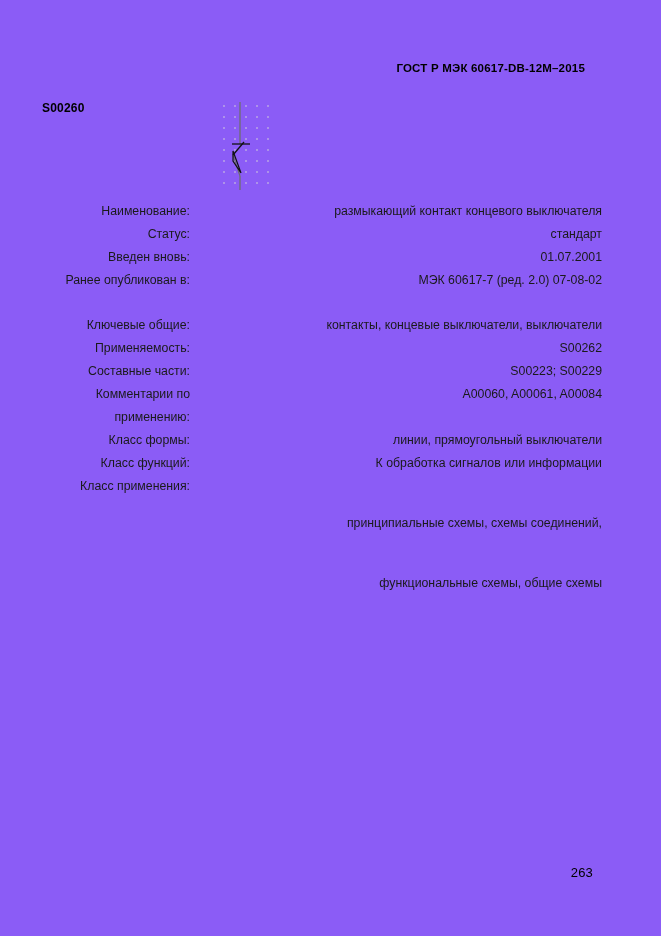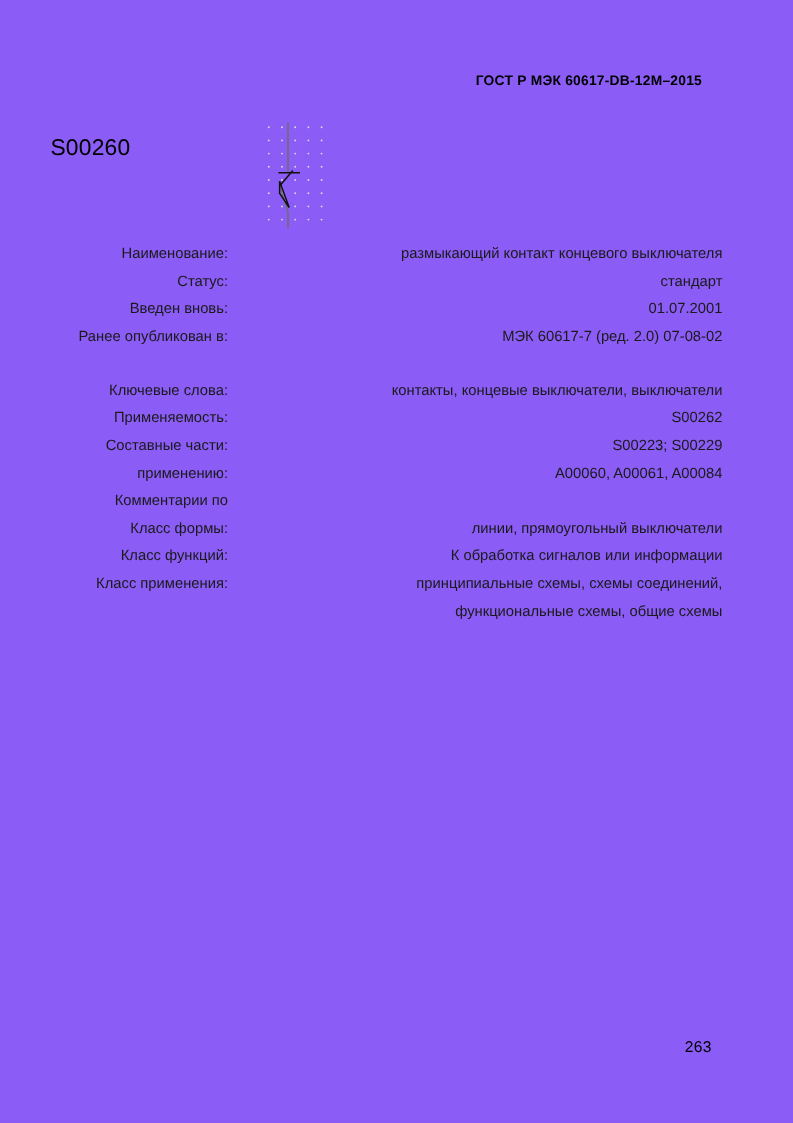--- a/index.html
+++ b/index.html
@@ -28,24 +28,23 @@
     font-weight: bold;
     letter-spacing: 0.2px;
     white-space: nowrap;
   }
 
   
   .symbol-id {
     position: absolute;
     top: 101px;
     left: 42px;
-    font-size: 19px;
-    font-weight: normal;
+    font-size: 12px;
+    font-weight: bold;
     letter-spacing: 0.2px;
-    margin-top: 12px;
   }
 
   
   .symbol-figure {
     position: absolute;
     top: 100px;
     left: 218px;
     width: 56px;
     height: 92px;
   }
@@ -76,20 +75,21 @@
     color: #1a1a1a;
     white-space: nowrap;
   }
   .prop-value {
     flex: 1 1 auto;
     font-size: 12.3px;
     color: #1a1a1a;
   }
   .prop-value-line {
     display: block;
+    margin-top: 37px;
   }
   .prop-label-line {
     display: block;
   }
   .group-gap {
     height: 22px;
   }
 
   
   .page-number {
@@ -194,38 +194,38 @@
         <div class="prop-value">МЭК 60617-7 (ред. 2.0) 07-08-02</div>
       </div>
 
     </div>
 
     <div class="group-gap"></div>
 
     <div class="prop-group">
 
       <div class="prop-row">
-        <div class="prop-label">Ключевые слова:</div>
+        <div class="prop-label">Ключевые общие:</div>
         <div class="prop-value">контакты, концевые выключатели, выключатели</div>
       </div>
 
       <div class="prop-row">
         <div class="prop-label">Применяемость:</div>
         <div class="prop-value">S00262</div>
       </div>
 
       <div class="prop-row">
         <div class="prop-label">Составные части:</div>
         <div class="prop-value">S00223; S00229</div>
       </div>
 
       <div class="prop-row">
         <div class="prop-label">
+          <span class="prop-label-line">Комментарии по</span>
           <span class="prop-label-line">применению:</span>
-          <span class="prop-label-line">Комментарии по</span>
         </div>
         <div class="prop-value">A00060, A00061, A00084</div>
       </div>
 
       <div class="prop-row">
         <div class="prop-label">Класс формы:</div>
         <div class="prop-value">линии, прямоугольный выключатели</div>
       </div>
 
       <div class="prop-row">

